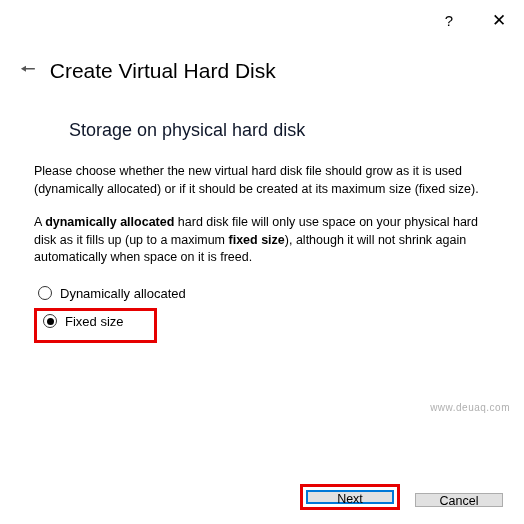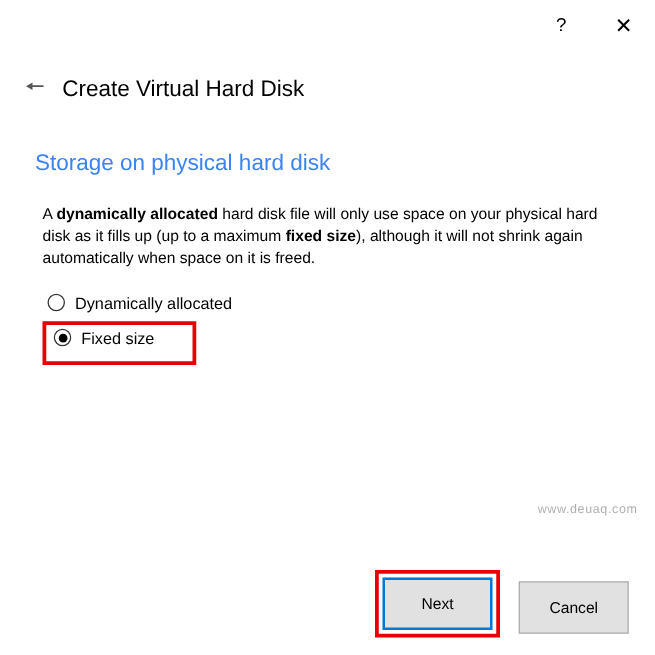--- a/index.html
+++ b/index.html
@@ -34,31 +34,32 @@
       align-items: center;
       gap: 14px;
       padding: 22px 20px 0 20px;
     }
     .back-arrow {
       font-size: 18px;
       color: #555;
       cursor: pointer;
     }
     .header-title {
-      font-size: 18px;
+      font-size: 21px;
       color: #000;
     }
     .content {
       padding: 34px 28px 0 28px;
     }
     .page-title {
-      color: #3b82f6;
+      color: #0f172a;
       font-size: 18px;
       font-weight: 400;
       margin-bottom: 22px;
+      margin-left: 41px;
     }
     .para {
       font-size: 12.5px;
       line-height: 1.4;
       margin-bottom: 16px;
       padding-left: 6px;
     }
     .radio-group {
       padding-left: 6px;
       margin-top: 4px;
@@ -95,21 +96,21 @@
     }
     .button-bar {
       position: absolute;
       bottom: 14px;
       right: 18px;
       display: flex;
       gap: 12px;
     }
     .btn {
       width: 88px;
-      height: 42px;
+      height: 14px;
       font-size: 12.5px;
       font-family: inherit;
       background: #e1e1e1;
       border: 1px solid #adadad;
       cursor: pointer;
     }
     .btn-primary {
       background: #e1e1e1;
       border: 2px solid #0078d7;
     }
@@ -141,20 +142,21 @@
 </div>
 
 <div class="header">
   <span class="back-arrow">🠔</span>
   <span class="header-title">Create Virtual Hard Disk</span>
 </div>
 
 <div class="content">
   <h1 class="page-title">Storage on physical hard disk</h1>
 
+  <p class="para">Please choose whether the new virtual hard disk file should grow as it is used (dynamically allocated) or if it should be created at its maximum size (fixed size).</p>
 
   <p class="para">
     <span>A </span><b>dynamically allocated</b><span> hard disk file will only use space on your physical hard disk as it fills up (up to a maximum </span><b>fixed size</b><span>), although it will not shrink again automatically when space on it is freed.</span>
   </p>
 
 
   <div class="radio-group">
     <label class="radio-row">
       <span class="radio-outer"></span>
       <span>Dynamically allocated</span>

